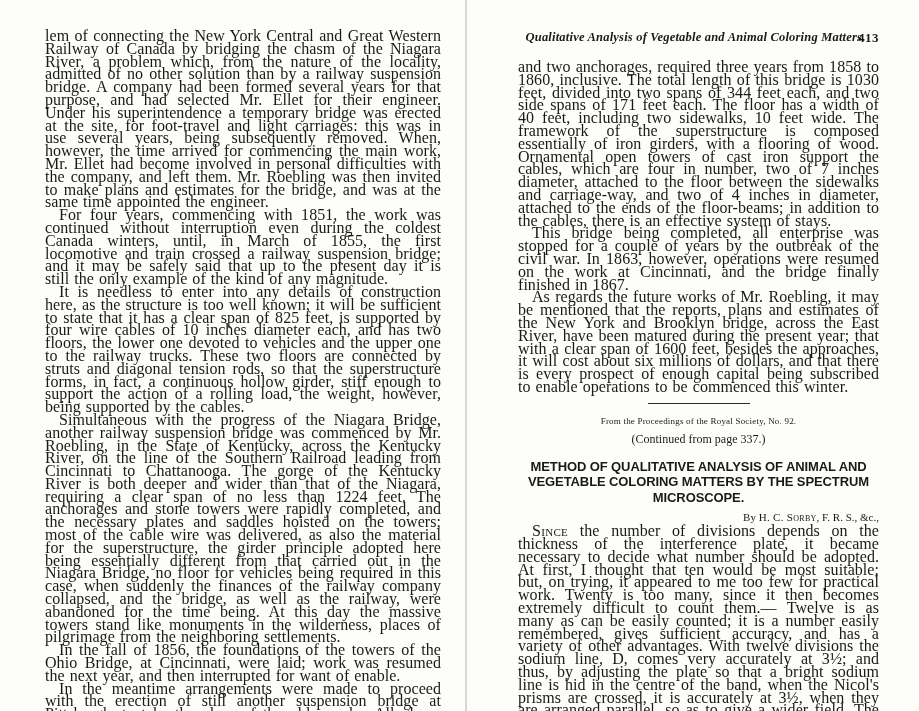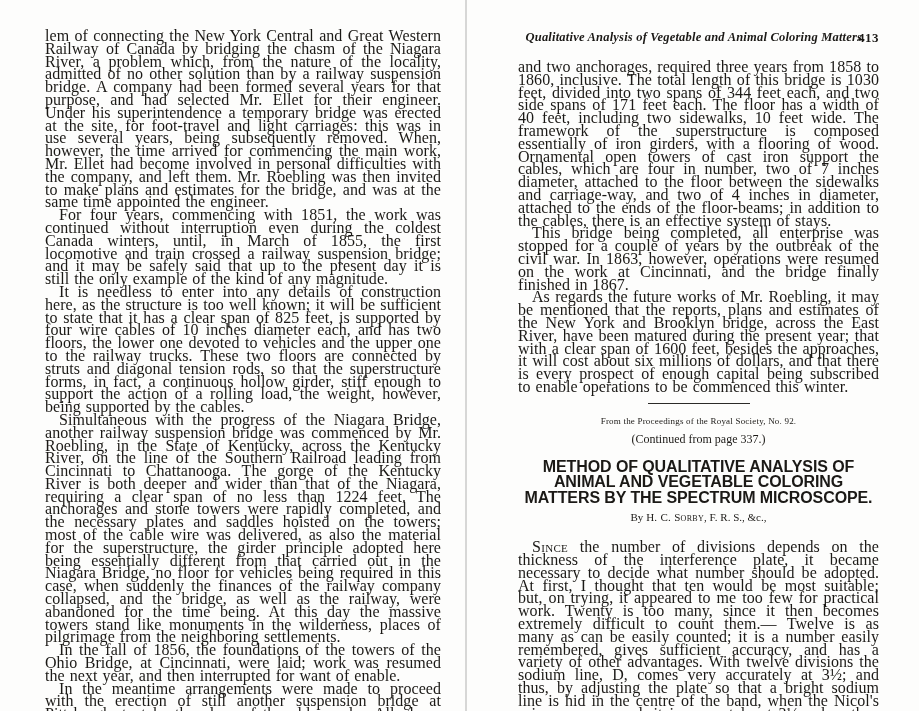--- a/index.html
+++ b/index.html
@@ -82,30 +82,30 @@
     margin: 0 0 6px 0;
   }
   .continued-line {
     text-align: center;
     font-size: 12px;
     margin: 0 0 8px 0;
   }
   .article-title {
     font-family: "Liberation Sans", sans-serif;
     font-weight: bold;
-    font-size: 16px;
+    font-size: 13px;
     line-height: 15.5px;
     text-align: center;
     letter-spacing: -0.1px;
     margin: 12px 0 6px 0;
   }
   .byline {
-    text-align: center;
+    text-align: right;
     font-size: 11px;
-    margin: 0 0 18px 0;
+    margin: 0 0 2px 0;
   }
   .byline .sc { font-variant: small-caps; letter-spacing: 0.3px; }
   .lead-sc { font-variant: small-caps; letter-spacing: 0.3px; }
 </style>
 </head>
 <body>
 
 <div class="scan">
 
   <div class="gutter-line"></div>

